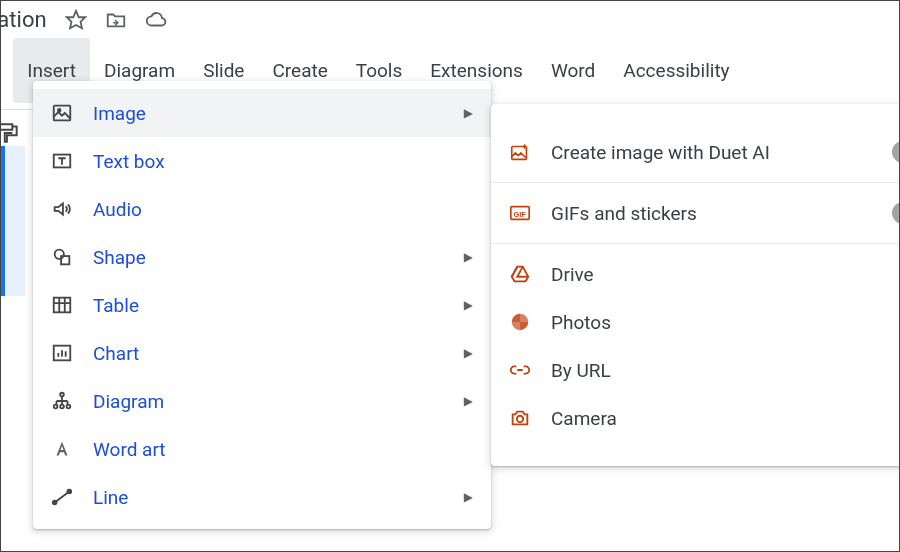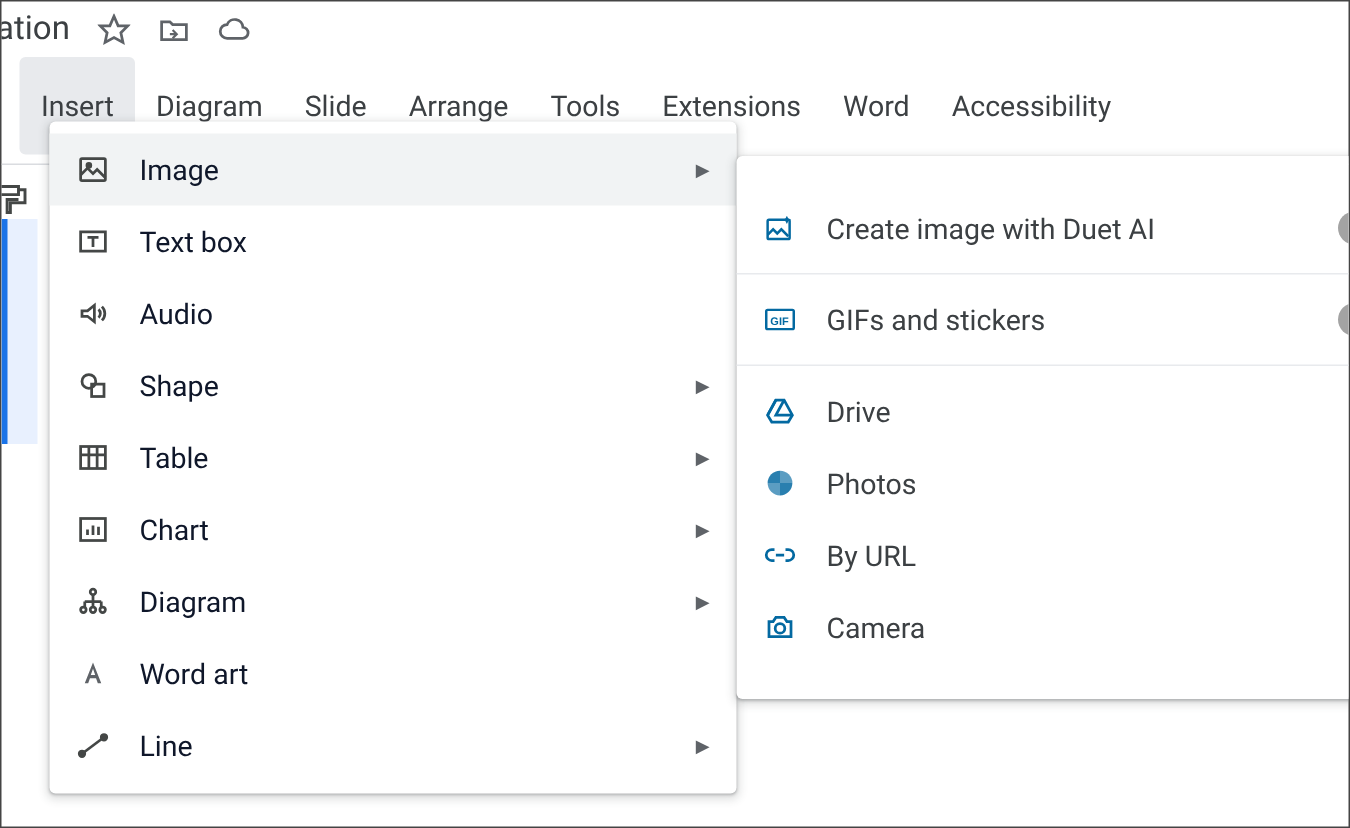--- a/index.html
+++ b/index.html
@@ -106,21 +106,21 @@
     width: 22px;
     height: 22px;
     display: flex;
     align-items: center;
     justify-content: center;
     color: #444746;
     flex-shrink: 0;
   }
   .dd-label {
     font-size: 19px;
-    color: #0f172a;
+    color: #1d4ed8;
   }
   .dd-arrow {
     margin-left: auto;
     color: #5f6368;
     font-size: 12px;
   }
   
   .submenu {
     position: absolute;
     left: 490px;
@@ -138,21 +138,21 @@
     height: 48px;
     padding: 0 18px;
     gap: 20px;
   }
   .sub-icon {
     width: 22px;
     height: 22px;
     display: flex;
     align-items: center;
     justify-content: flex-end;
-    color: #0369a1;
+    color: #c2410c;
     flex-shrink: 0;
   }
   .sub-label {
     font-size: 19px;
     color: #3c4043;
     flex: 1;
   }
   .badge-new {
     background: #feefc3;
     color: #5f4b00;
@@ -207,21 +207,21 @@
         <path d="M7 18a5 5 0 010-10 6 6 0 0111.5 2A4 4 0 0118 18H7z"></path>
       </svg>
   </span>
 </div>
 
 <div class="menubar">
   <div class="menu-item">w</div>
   <div class="menu-item open">Insert</div>
   <div class="menu-item">Diagram</div>
   <div class="menu-item">Slide</div>
-  <div class="menu-item">Arrange</div>
+  <div class="menu-item">Create</div>
   <div class="menu-item">Tools</div>
   <div class="menu-item">Extensions</div>
   <div class="menu-item">Word</div>
   <div class="menu-item">Accessibility</div>
 </div>
 
 <div class="toolbar-strip">
   <span class="tool-glimpse">
     <svg viewBox="0 0 24 24" width="26" height="26" fill="none" stroke="currentColor" stroke-width="1.8">
         <path d="M4 4h12v5H4z"></path>

